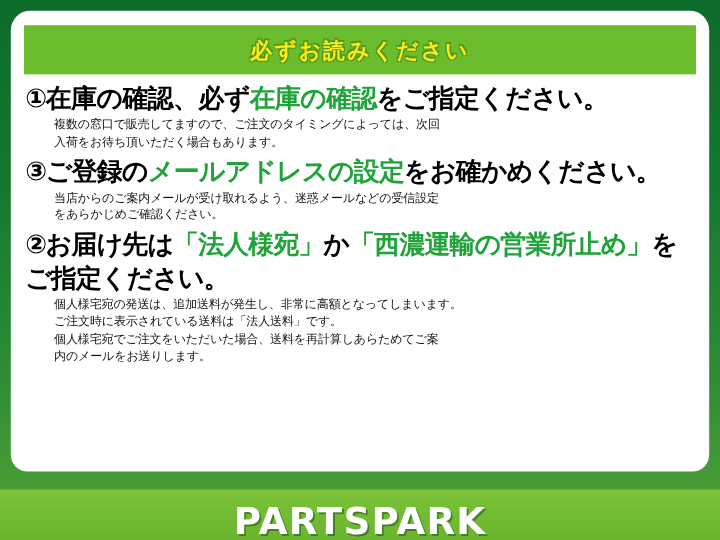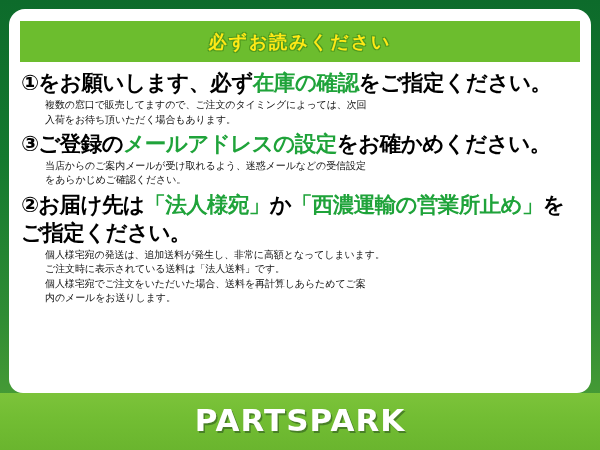--- a/index.html
+++ b/index.html
@@ -19,21 +19,21 @@
     box-sizing: border-box;
     background: linear-gradient(180deg, #0d6b2b 0%, #14792f 35%, #2f8c34 70%, #54a436 100%);
   }
 
   
   .brand-band {
     position: absolute;
     left: 0;
     right: 0;
     bottom: 0;
-    height: 57px;
+    height: 42px;
     background: linear-gradient(180deg, #7cc33a 0%, #72bd33 45%, #6ab52e 100%);
     z-index: 1;
   }
   .brand-text {
     position: absolute;
     left: 0;
     right: 0;
     top: 9px;
     text-align: center;
     font-size: 31px;
@@ -118,21 +118,21 @@
   <div class="panel">
 
     <div class="title-bar">
       <span class="title-text">必ずお読みください</span>
     </div>
 
     <div class="content">
 
       <div class="item item-1">
         <div class="headline">
-          <span class="marker">①</span><span>をお願いします、必ず</span><span class="hl-accent">在庫の確認</span><span>をご指定ください。</span>
+          <span class="marker">①</span><span>在庫の確認、必ず</span><span class="hl-accent">在庫の確認</span><span>をご指定ください。</span>
         </div>
         <div class="subtext">
           <div>複数の窓口で販売してますので、ご注文のタイミングによっては、次回</div>
           <div>入荷をお待ち頂いただく場合もあります。</div>
         </div>
       </div>
 
       <div class="item item-3">
         <div class="headline">
           <span class="marker">③</span><span>ご登録の</span><span class="hl-accent">メールアドレスの設定</span><span>をお確かめください。</span>

